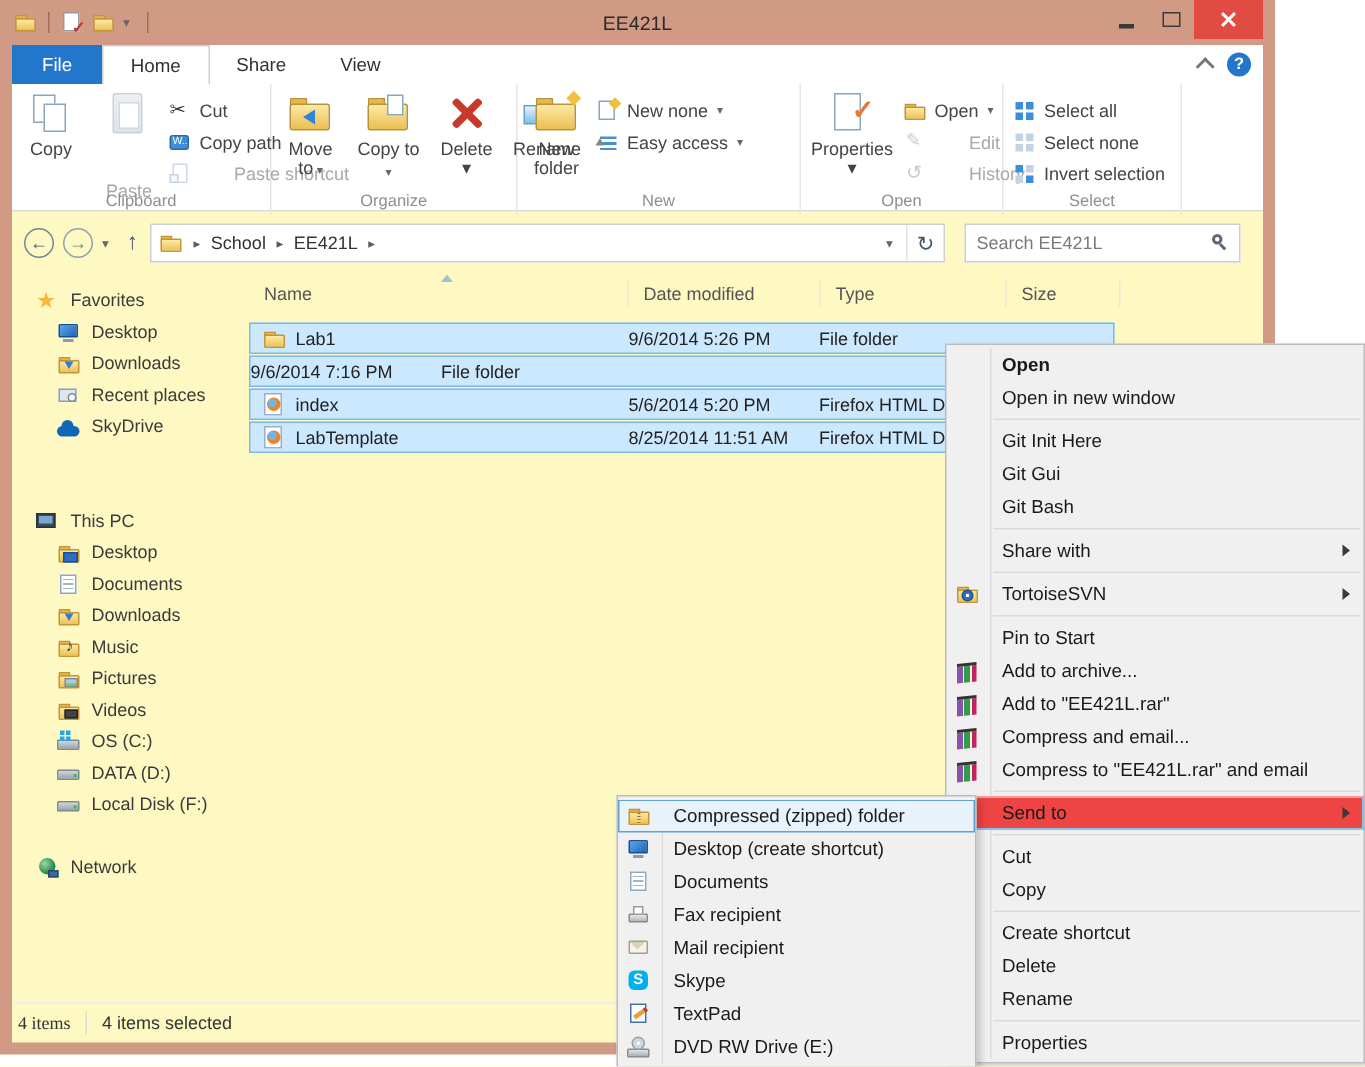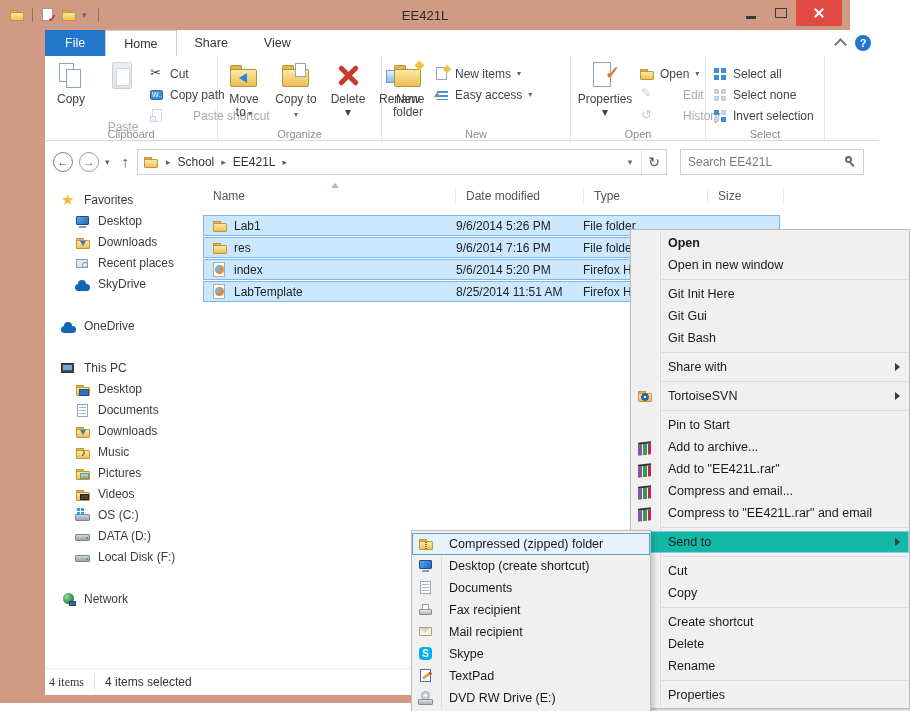--- a/index.html
+++ b/index.html
@@ -16,21 +16,21 @@
   .title { position:absolute; left:0; right:0; text-align:center; font-size:13px; color:#2b2b2b; pointer-events:none; }
   .win-controls { position:absolute; right:8px; top:0; display:flex; align-items:flex-start; }
   .btn-min, .btn-max { width:30px; height:26px; display:flex; align-items:center; justify-content:center; }
   .glyph-min { width:10px; height:3px; background:#3a3a3a; margin-top:8px; }
   .glyph-max { width:10px; height:8px; border:1px solid #3a3a3a; background:transparent; }
   .btn-close { width:46px; height:26px; background:#e04b42; display:flex; align-items:center; justify-content:center; }
   .glyph-close { position:relative; width:12px; height:12px; }
   .glyph-close::before, .glyph-close::after { content:""; position:absolute; left:5px; top:0; width:2px; height:12px; background:#fff; }
   .glyph-close::before { transform:rotate(45deg); } .glyph-close::after { transform:rotate(-45deg); }
 
-  .client { position:absolute; left:8px; top:30px; width:834px; height:665px; background:#ffffff;margin-left:37px; }
+  .client { position:absolute; left:8px; top:30px; width:834px; height:665px; background:#fef9c3; }
 
   
   .tabrow { position:absolute; left:0; top:0; right:0; height:26px; background:#fff; border-bottom:1px solid #ececec; display:flex; align-items:stretch; }
   .tab { padding:0 18px; display:flex; align-items:center; font-size:12.5px; color:#333; }
   .tab-file { background:#2277cc; color:#fff; padding:0 20px; }
   .tab.active { background:#fff; border:1px solid #d0d0d0; border-bottom:1px solid #fff; margin-bottom:-1px; }
   .tabrow-right { position:absolute; right:8px; top:0; height:26px; display:flex; align-items:center; gap:10px; }
   .chev-up { width:7px; height:7px; border-left:2px solid #777; border-top:2px solid #777; transform:rotate(45deg); margin-top:3px; }
   .help-btn { width:16px; height:16px; border-radius:50%; background:#2277cc; color:#fff; font-weight:bold; font-size:11px; text-align:center; line-height:16px; }
 
@@ -84,21 +84,21 @@
   .statusbar { position:absolute; left:0; bottom:0; right:0; height:26px; border-top:1px solid #ededed; display:flex; align-items:center; color:#333; }
   .statusbar .sb1 { padding-left:4px;font-family:Liberation Serif, serif; }
   .sb-sep { width:1px; height:16px; background:#dcdcdc; margin:0 10px; }
 
   
   .menu { position:absolute; background:#f0f0f0; border:1px solid #bcbcbc; padding:2px 0; box-shadow:3px 3px 5px rgba(0,0,0,.18); z-index:10; }
   .gutterline { position:absolute; left:29px; top:2px; bottom:2px; width:1px; background:#dcdcdc; }
   .mitem { position:relative; height:22px; display:flex; align-items:center; padding-left:37px; padding-right:22px; color:#1a1a1a; font-size:12.5px; white-space:nowrap; }
   .mitem .micon { position:absolute; left:6px; top:3px; }
   .mitem.bold { font-weight:bold; }
-  .mitem.hl { background:#14b8a6; box-shadow:inset 0 0 0 1px #8fc3e8; }
+  .mitem.hl { background:#ef4444; box-shadow:inset 0 0 0 1px #8fc3e8; }
   .msep { height:1px; background:#dadada; margin:3px 2px 3px 31px; }
   .marrow { position:absolute; right:9px; top:7px; width:0; height:0; border-left:5px solid #3a3a3a; border-top:4px solid transparent; border-bottom:4px solid transparent; }
   #context-menu { left:630px; top:229px; width:278px; }
   #sendto-menu { left:411px; top:530px; width:238px; }
   #sendto-menu .mitem.hl { background:#e7f2fb; box-shadow:inset 0 0 0 1px #66a0cc;align-items:center; }
 
   
   .icon { position:relative; display:inline-block; width:16px; height:16px; flex:0 0 auto; }
   .ic32 { width:32px; height:30px; }
 
@@ -274,21 +274,21 @@
       <div class="rgroup" style="width:188px">
         <div class="rbig">
           <span class="icon ic32 r-folder r-newfolder">
               <i></i>
             </span>
           <span class="lbl">New folder</span>
         </div>
         <div class="rcol">
           <div class="rsmall has-dd">
             <span class="icon r-newitem"></span>
-            <span>New items</span>
+            <span>New none</span>
           </div>
           <div class="rsmall has-dd">
             <span class="icon r-easyaccess"></span>
             <span>Easy access</span>
           </div>
         </div>
         <div class="rgroup-label">New</div>
       </div>
 
       <div class="rgroup" style="width:134px">
@@ -373,24 +373,20 @@
           </div>
         <div class="snav ind1">
             <span class="icon i-recent"></span>
             <span>Recent places</span>
           </div>
         <div class="snav ind1">
             <span class="icon i-cloud"></span>
             <span>SkyDrive</span>
           </div>
         <div class="sgap"></div>
-        <div class="snav ind0">
-            <span class="icon i-cloud"></span>
-            <span>OneDrive</span>
-          </div>
         <div class="sgap"></div>
         <div class="snav ind0">
             <span class="icon i-computer"></span>
             <span>This PC</span>
           </div>
         <div class="snav ind1">
             <span class="icon i-folder i-desktopf">
               <i></i>
             </span>
             <span>Desktop</span>
@@ -460,24 +456,20 @@
           <div class="frow">
             <span class="fcell f-name">
                 <span class="icon i-folder"></span>
                 <span>Lab1</span>
               </span>
             <span class="fcell f-date">9/6/2014 5:26 PM</span>
             <span class="fcell f-type">File folder</span>
             <span class="fcell f-size"></span>
           </div>
           <div class="frow">
-            <span class="fcell f-name">
-                <span class="icon i-folder"></span>
-                <span>res</span>
-              </span>
             <span class="fcell f-date">9/6/2014 7:16 PM</span>
             <span class="fcell f-type">File folder</span>
             <span class="fcell f-size"></span>
           </div>
           <div class="frow">
             <span class="fcell f-name">
                 <span class="icon i-firefox"></span>
                 <span>index</span>
               </span>
             <span class="fcell f-date">5/6/2014 5:20 PM</span>

